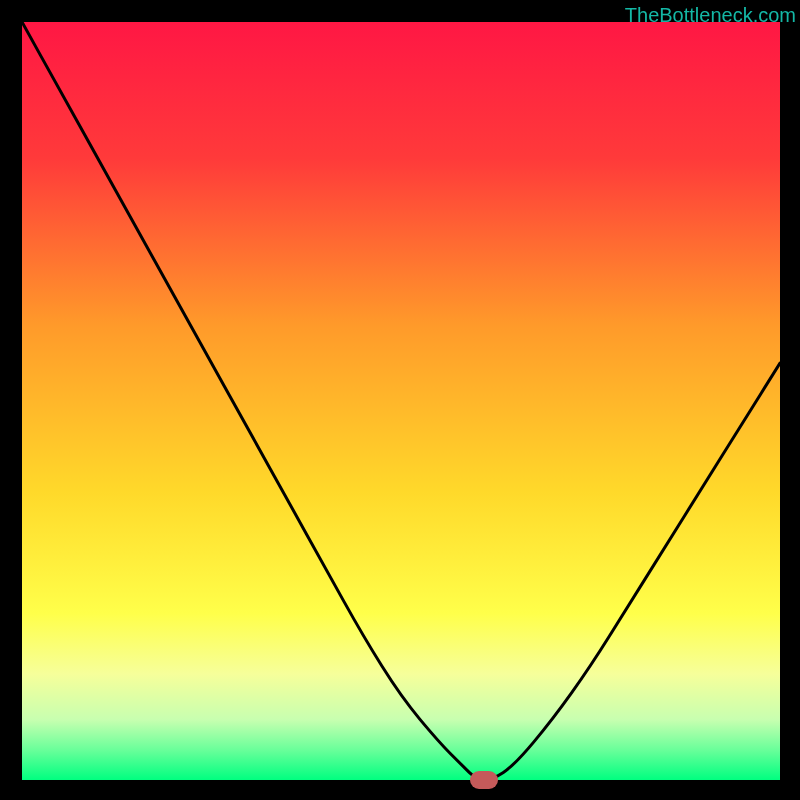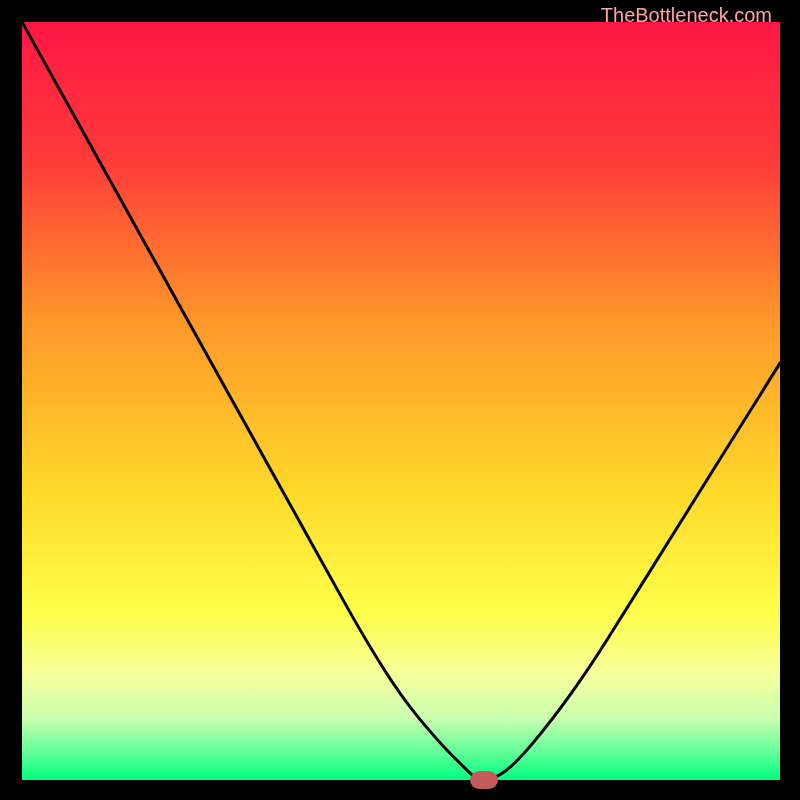--- a/index.html
+++ b/index.html
@@ -1,17 +1,17 @@
 <!DOCTYPE html>
 <html><head>
 <meta charset="utf-8">
 <style>
   * { margin: 0; padding: 0; box-sizing: border-box; }
   body { width: 800px; height: 800px; background: #000; position: relative; font-family: Arial, sans-serif; }
-  .watermark { position: absolute; top: 4px; right: 28px; color: #fca5a5; font-size: 20px; font-weight: 500; z-index: 5; }
+  .watermark { position: absolute; top: 4px; right: 4px; color: #14b8a6; font-size: 20px; font-weight: 500; z-index: 5; }
   .plot-area { position: absolute; top: 22px; left: 22px; width: 758px; height: 758px; }
   .gradient-bg { position: absolute; inset: 0; }
   .curve-svg { position: absolute; inset: 0; }
   .marker { position: absolute; width: 28px; height: 18px; background: #c55a5a; border-radius: 9px; transform: translate(-50%, -50%); }
 </style>
 </head>
 <body>
 
 <div class="watermark">TheBottleneck.com</div>
 

